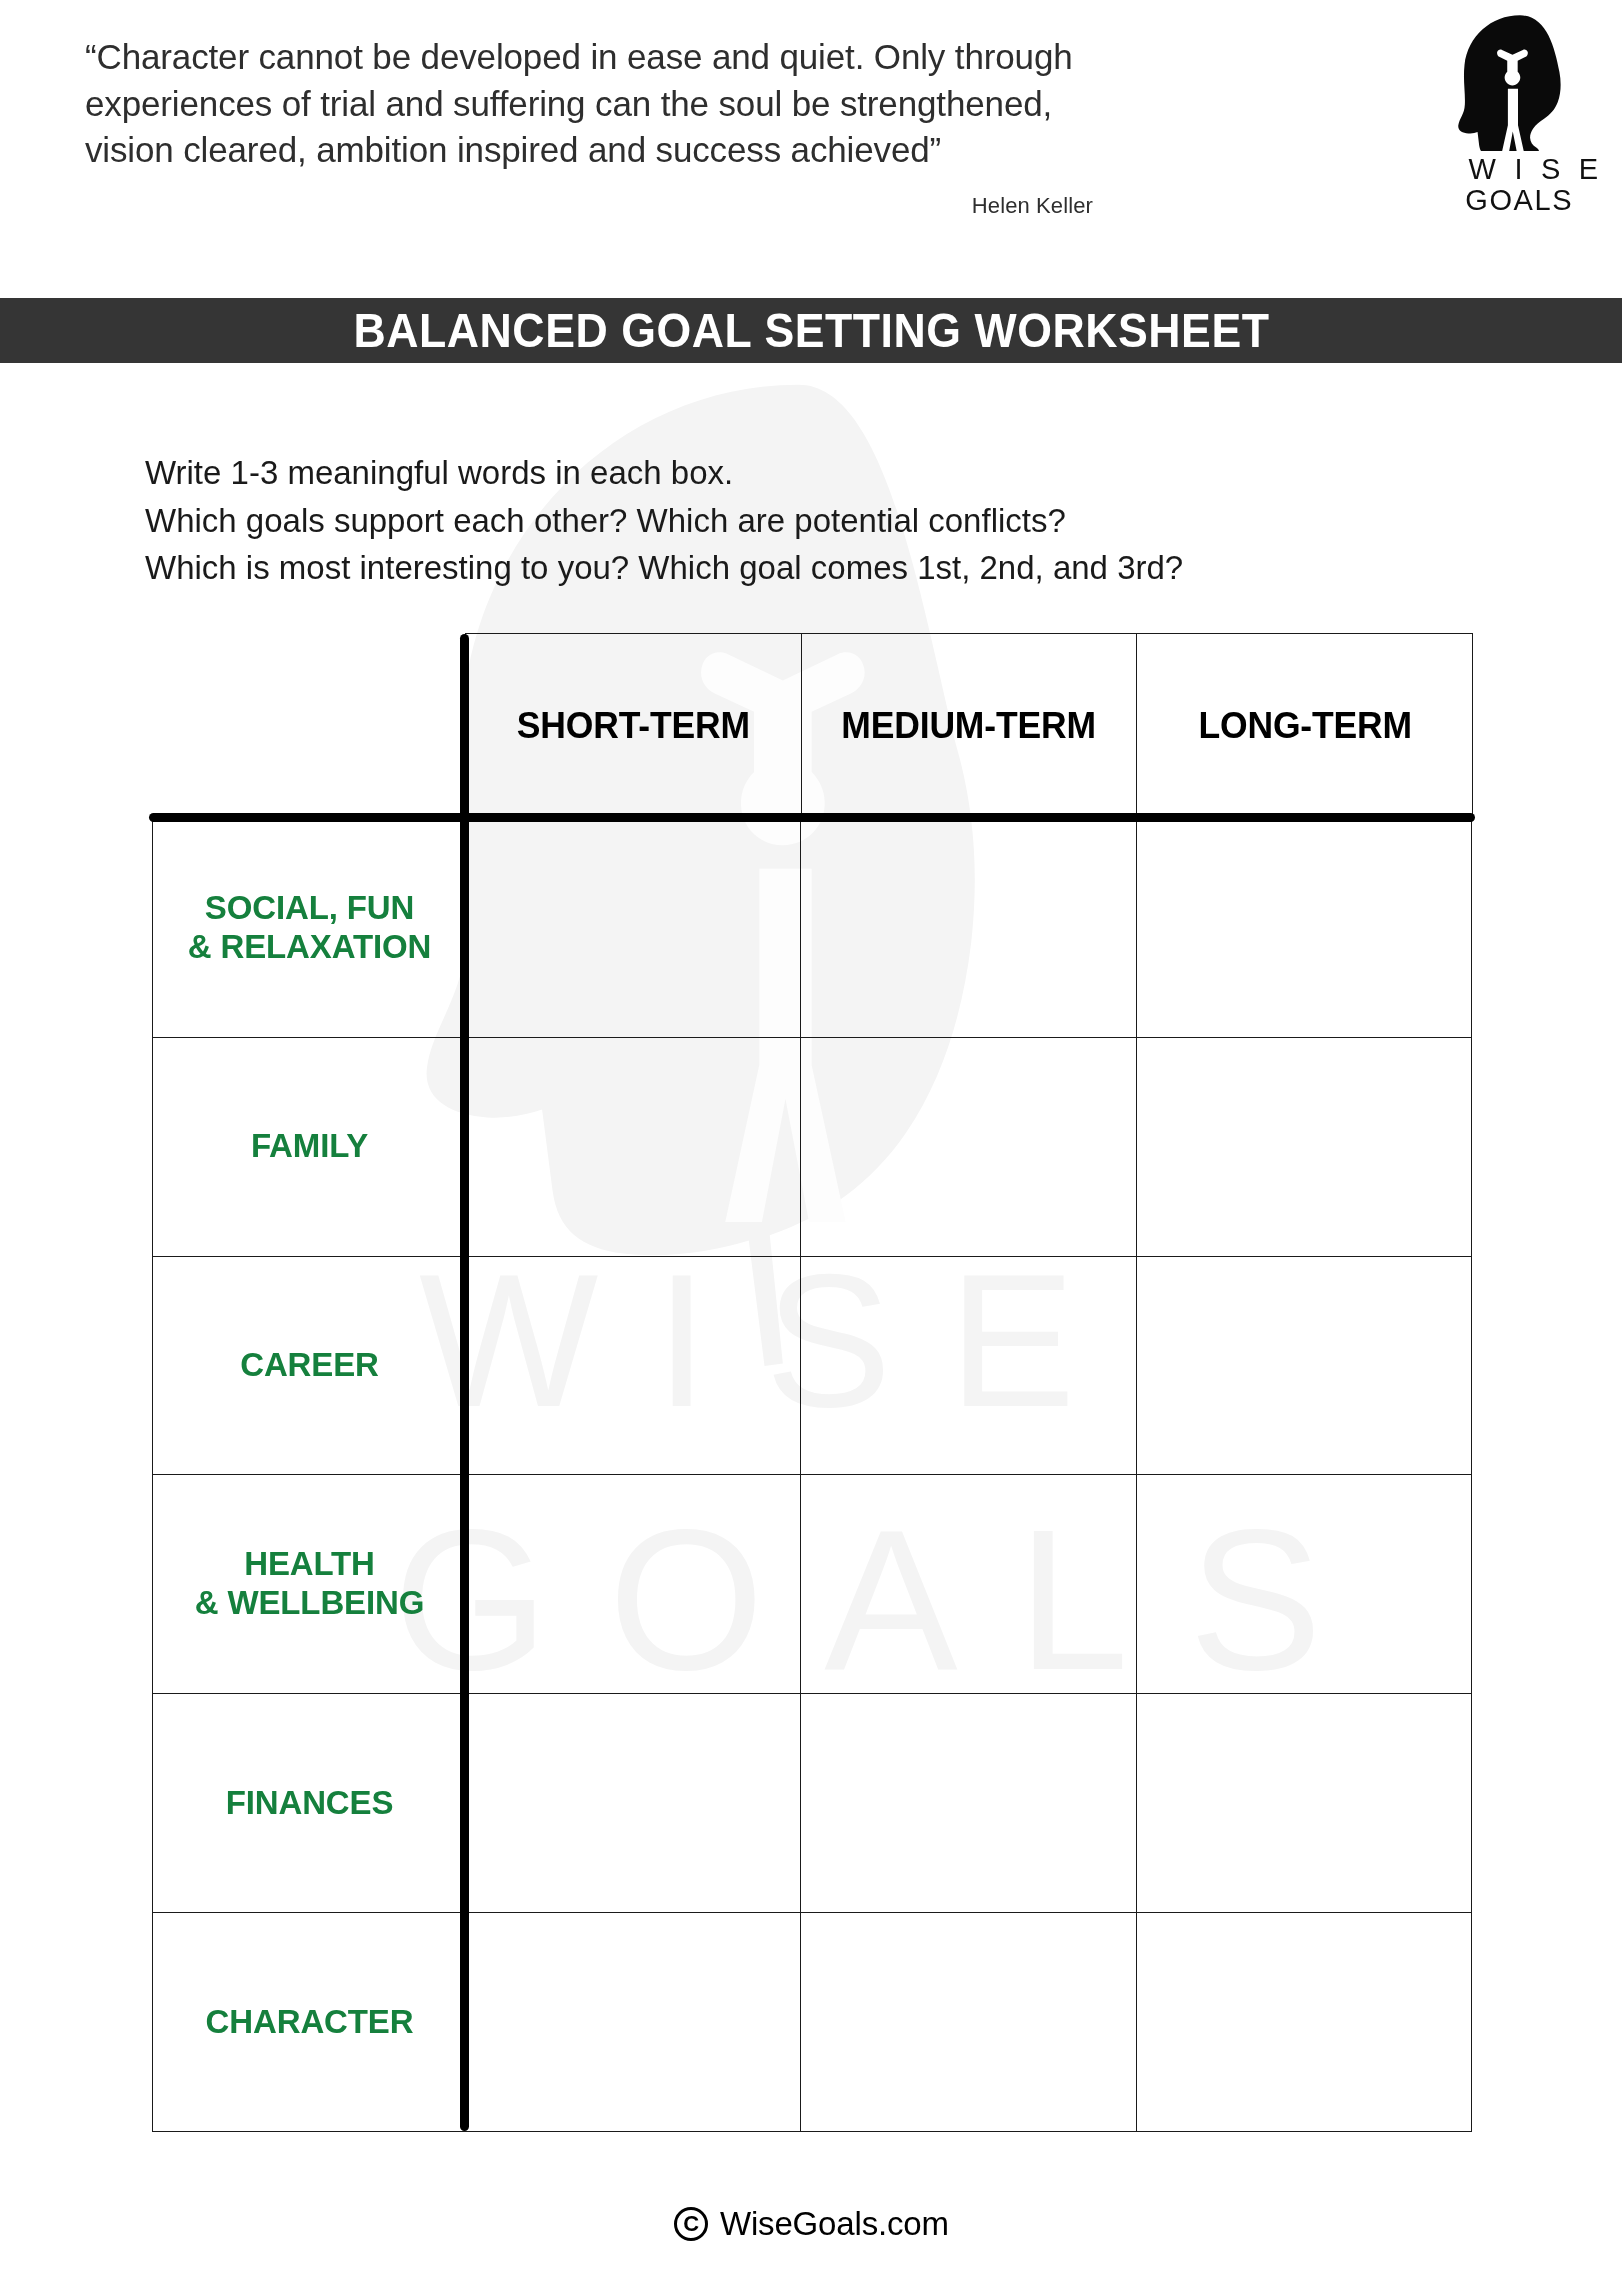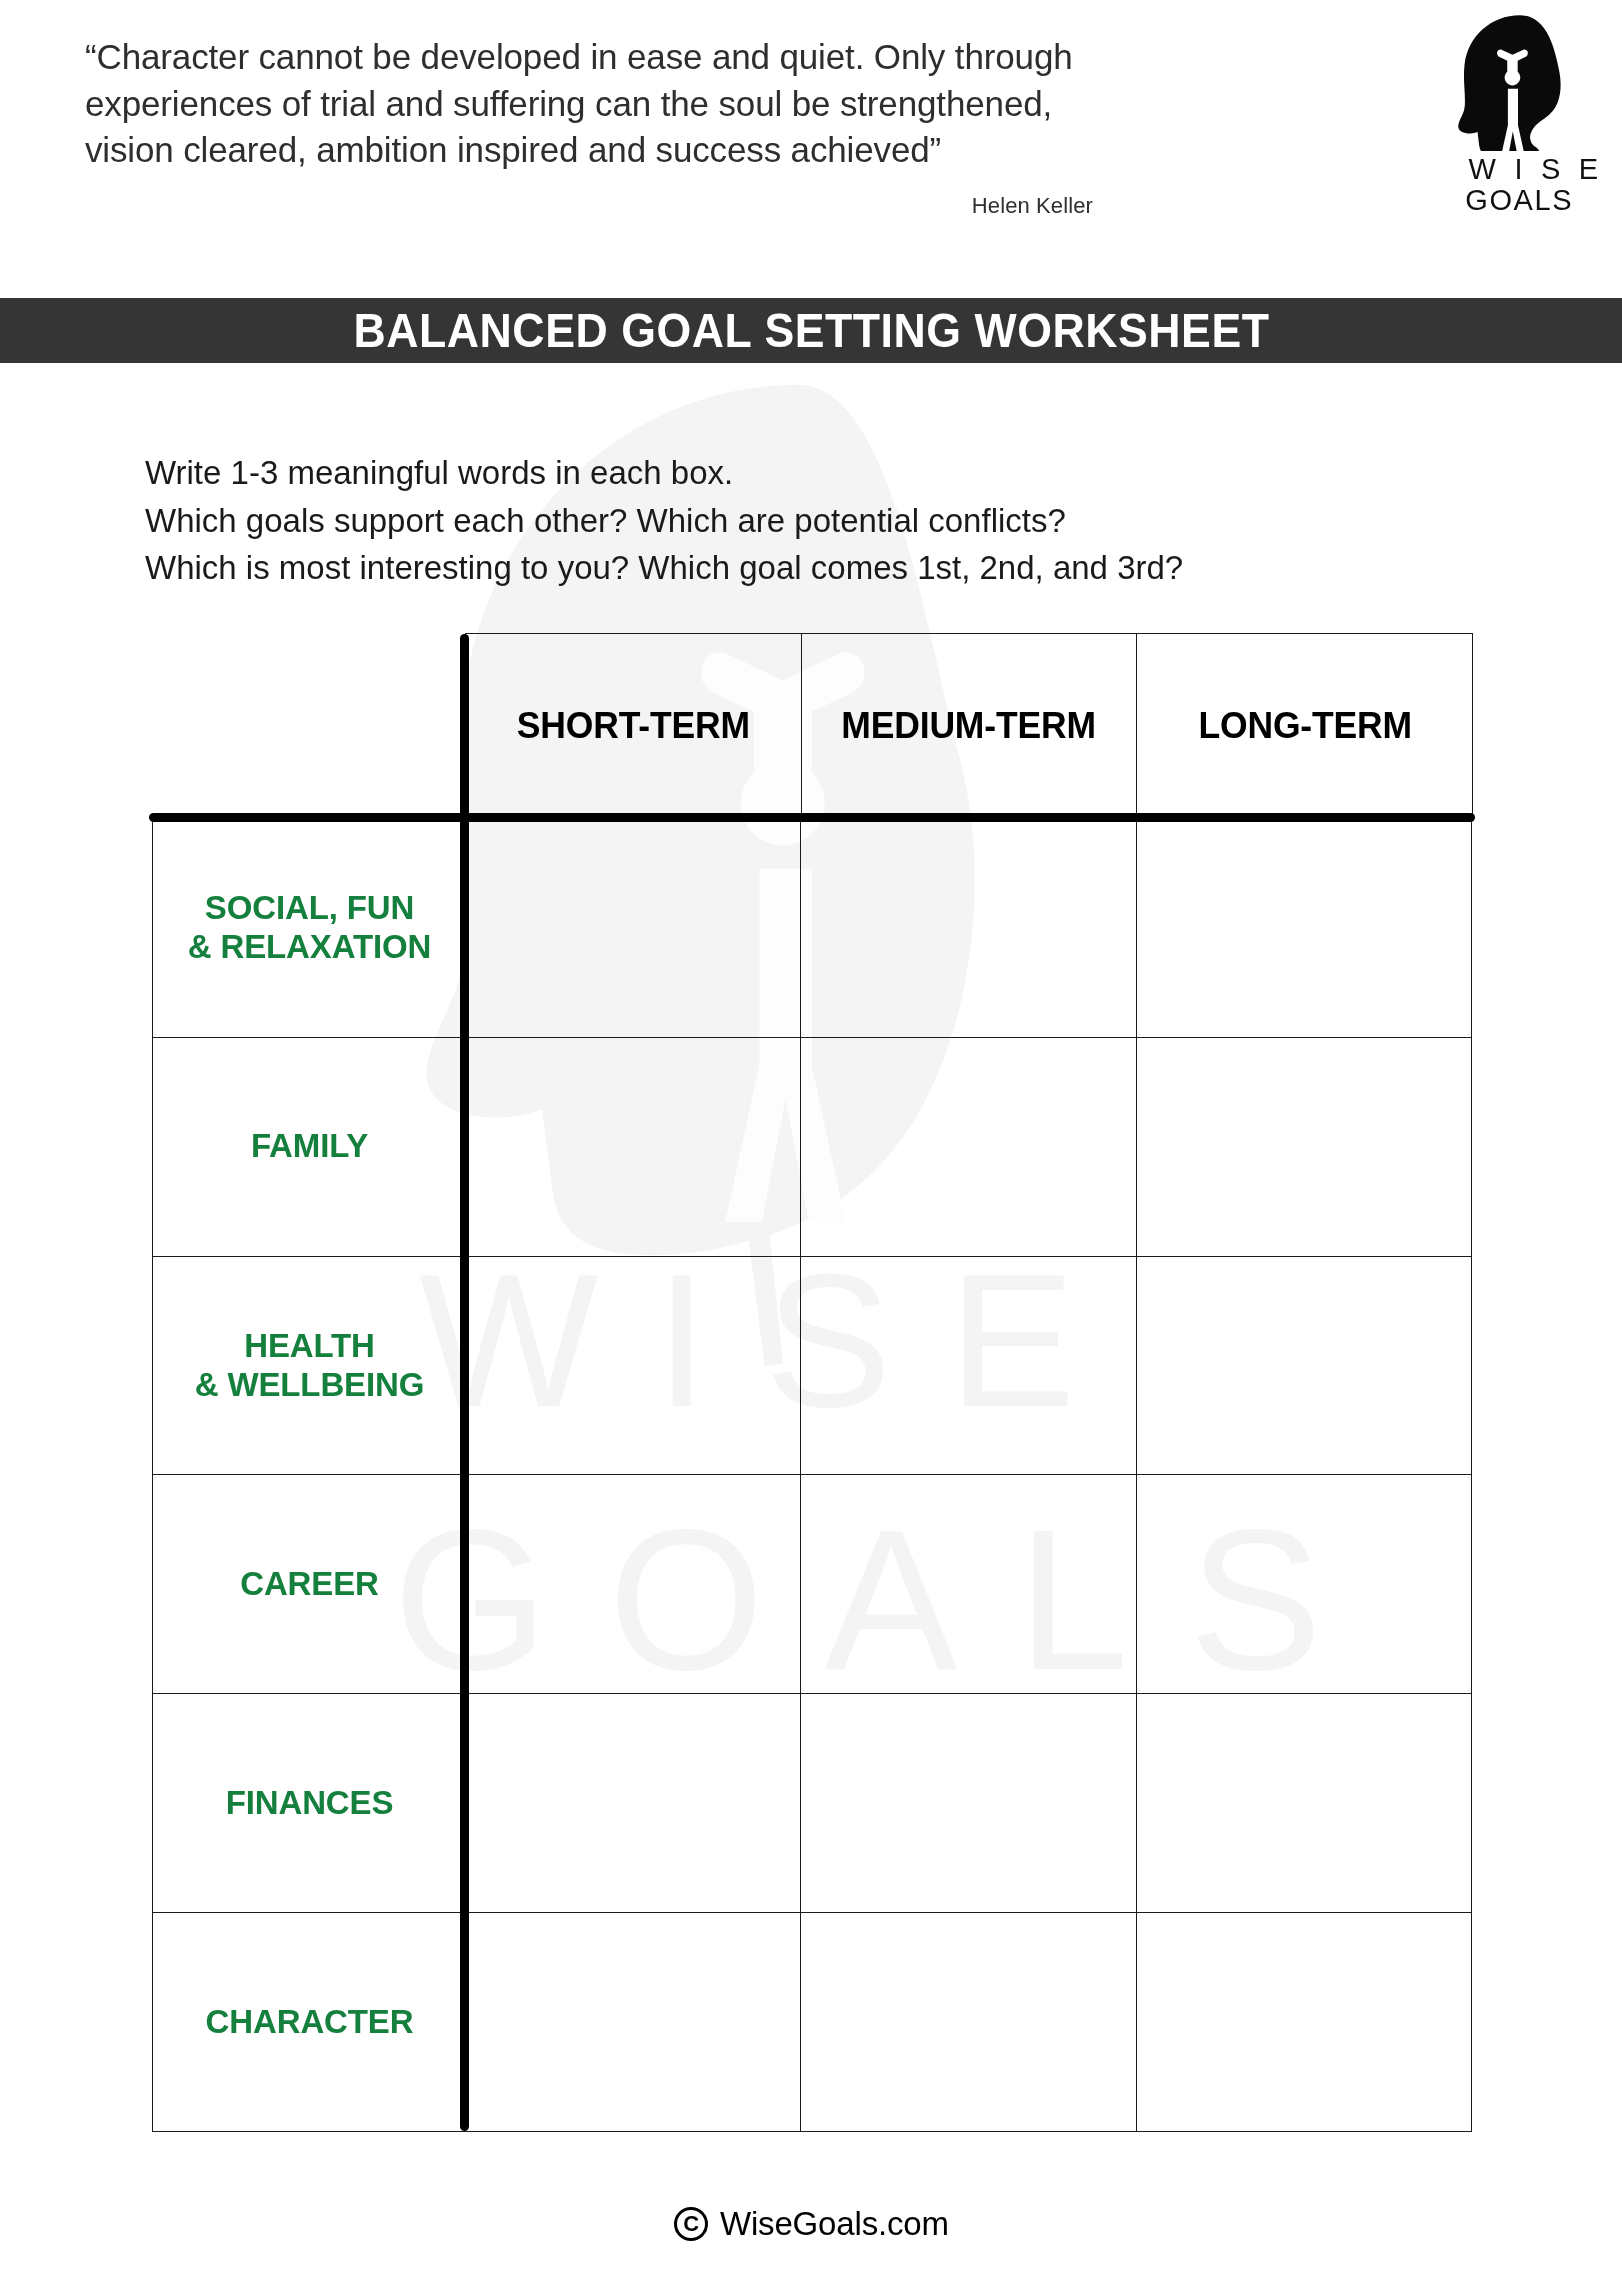--- a/index.html
+++ b/index.html
@@ -353,33 +353,33 @@
         </div>
       </div>
       <div class="entry-cell"></div>
       <div class="entry-cell"></div>
       <div class="entry-cell"></div>
     </div>
 
     <div class="grid-row">
       <div class="row-label-cell">
         <div class="row-label">
+          <div>CAREER</div>
+        </div>
+      </div>
+      <div class="entry-cell"></div>
+      <div class="entry-cell"></div>
+      <div class="entry-cell"></div>
+    </div>
+
+    <div class="grid-row">
+      <div class="row-label-cell">
+        <div class="row-label">
           <div>HEALTH</div>
           <div>&amp; WELLBEING</div>
-        </div>
-      </div>
-      <div class="entry-cell"></div>
-      <div class="entry-cell"></div>
-      <div class="entry-cell"></div>
-    </div>
-
-    <div class="grid-row">
-      <div class="row-label-cell">
-        <div class="row-label">
-          <div>CAREER</div>
         </div>
       </div>
       <div class="entry-cell"></div>
       <div class="entry-cell"></div>
       <div class="entry-cell"></div>
     </div>
 
     <div class="grid-row">
       <div class="row-label-cell">
         <div class="row-label">

